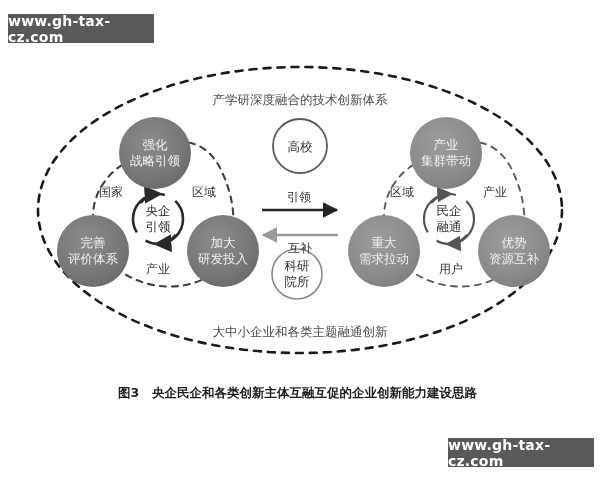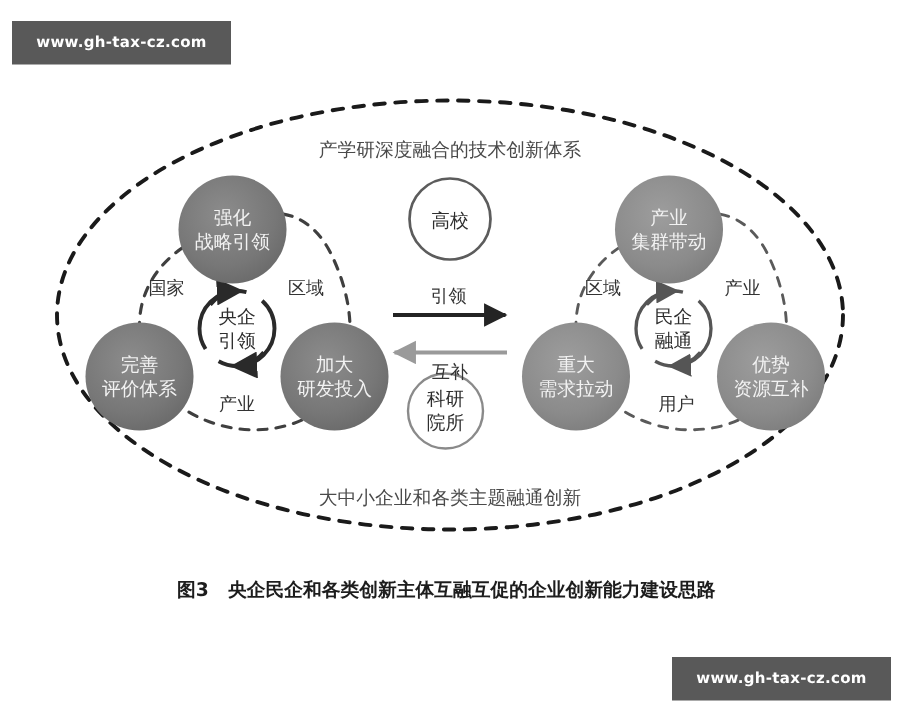--- a/index.html
+++ b/index.html
@@ -18,21 +18,21 @@
     position: absolute;
     left: 0; top: 0;
     width: 600px;
     height: 480px;
   }
   .watermark {
     position: absolute;
     background: #595959;
     color: #ffffff;
     font-family: "DejaVu Sans", "Liberation Sans", sans-serif;
-    font-size: 10px;
+    font-size: 14px;
     font-weight: bold;
     letter-spacing: 0.2px;
     display: flex;
     align-items: center;
     justify-content: center;
   }
   #watermark-top {
     left: 8px;
     top: 14px;
     width: 146px;

